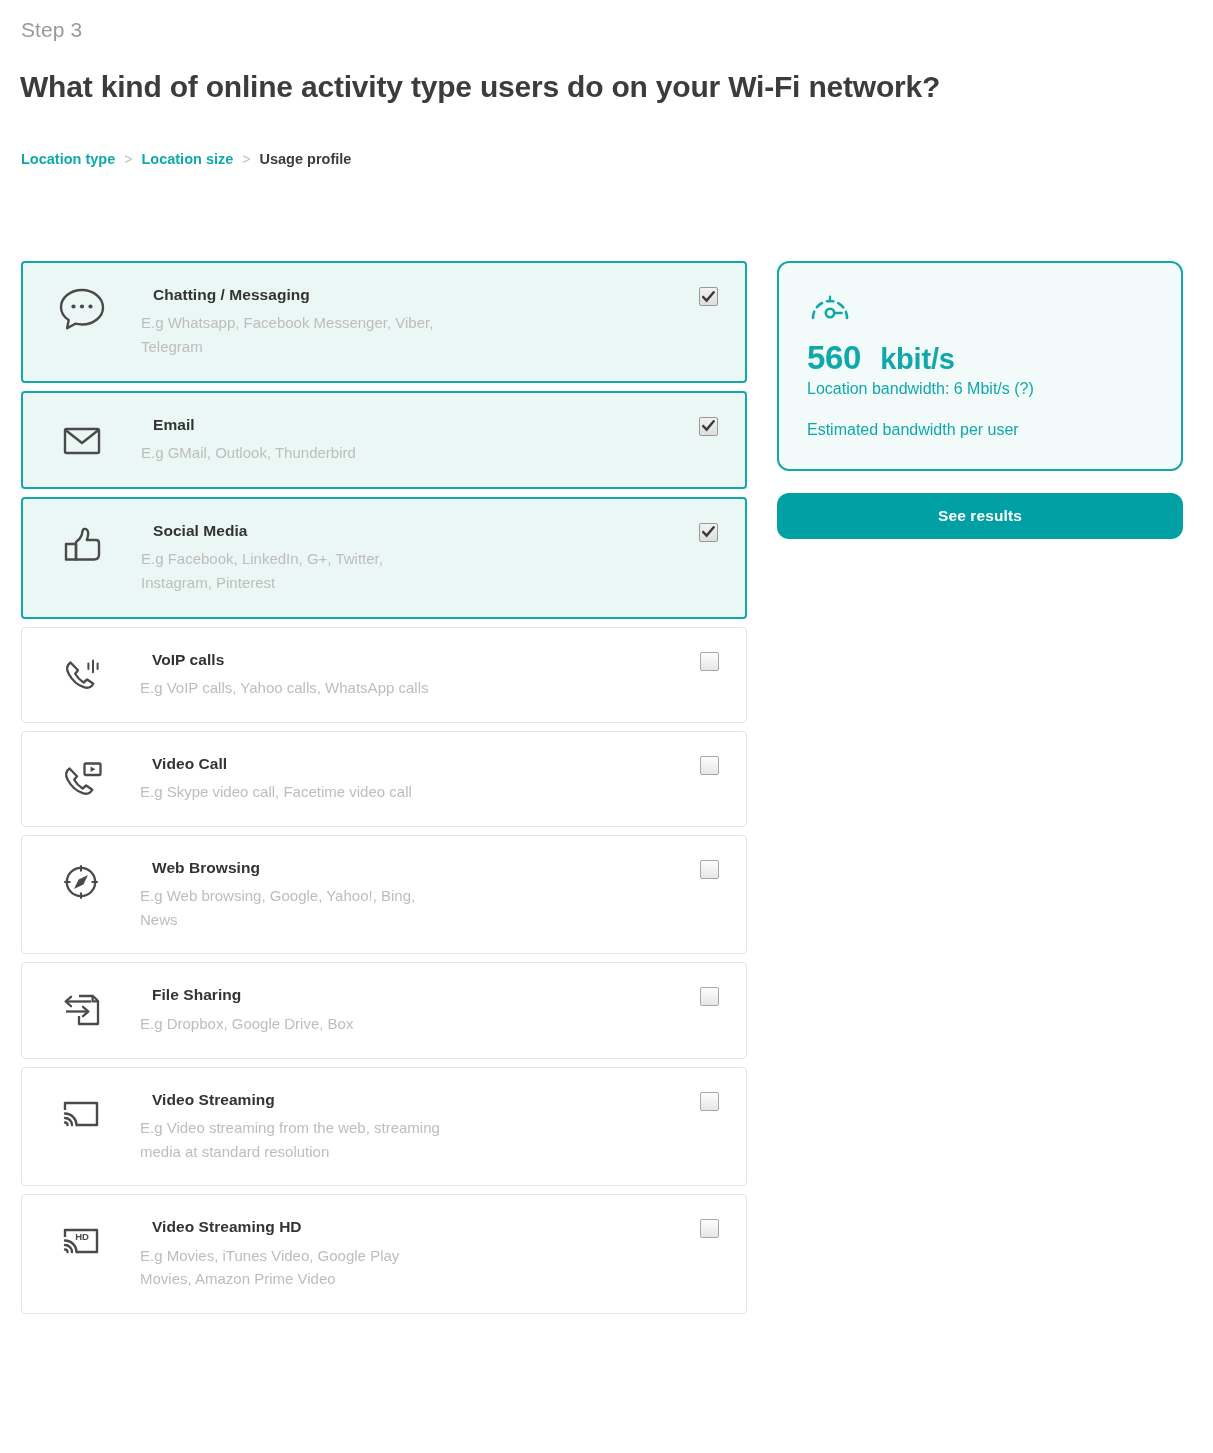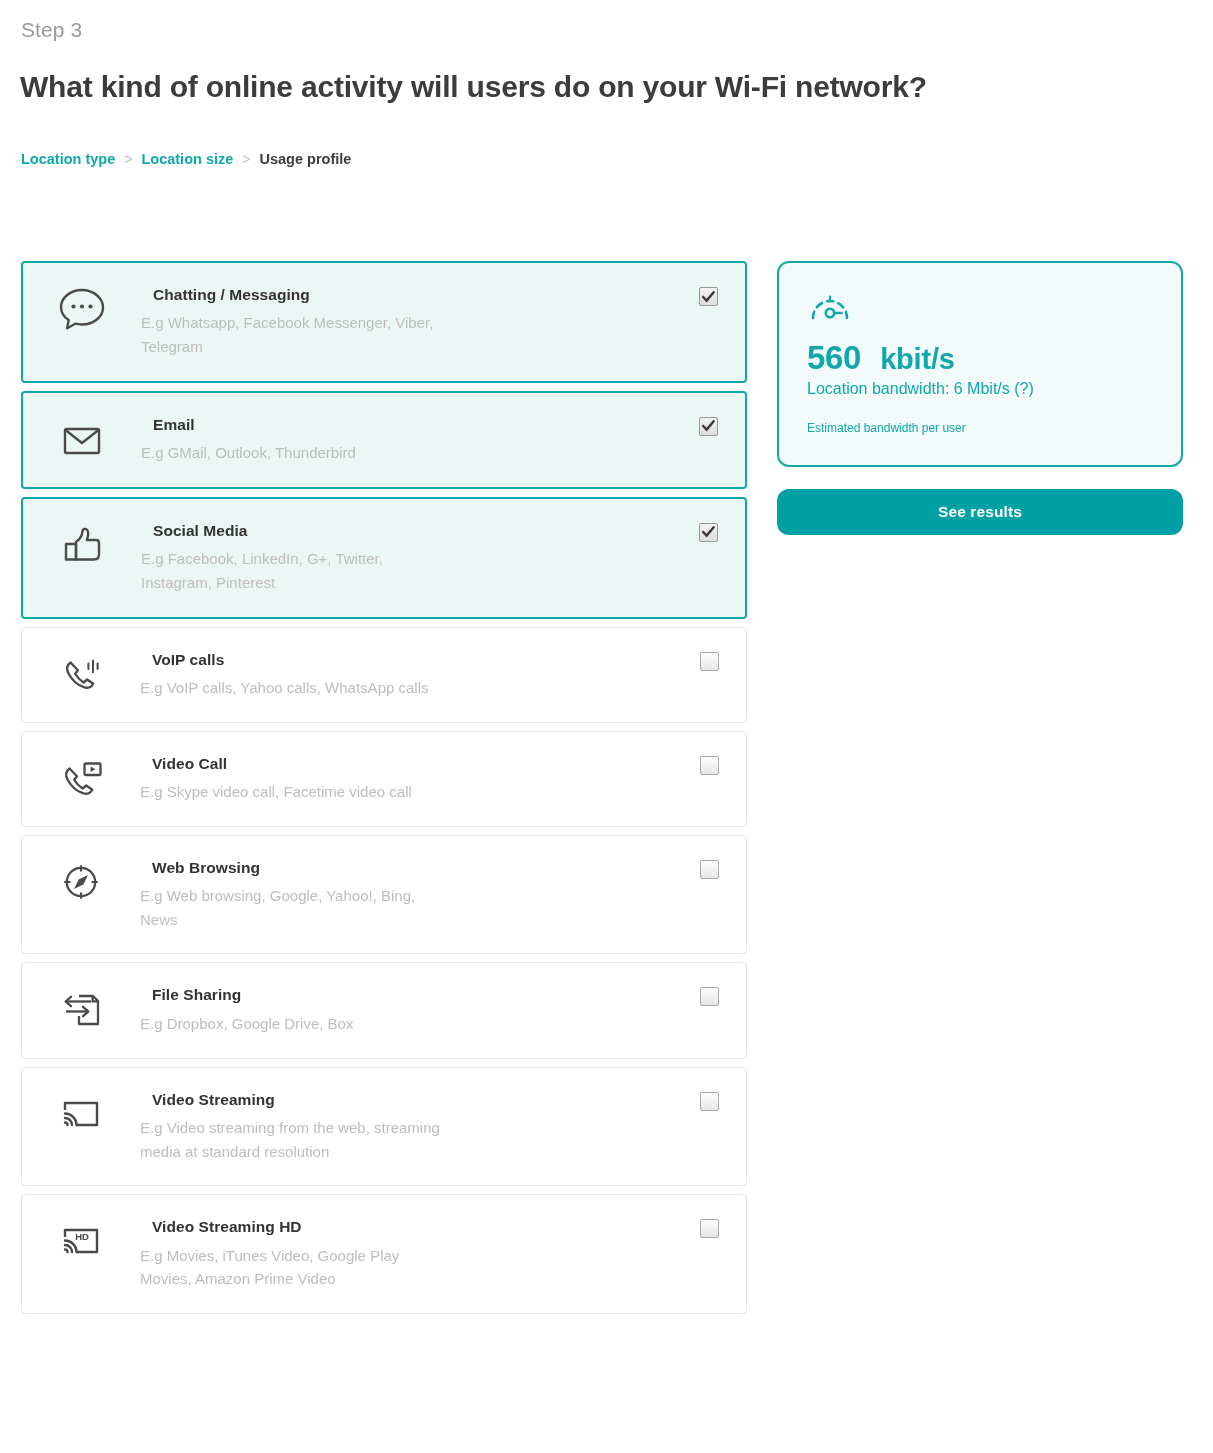--- a/index.html
+++ b/index.html
@@ -196,21 +196,21 @@
     margin-left: 19px;
     letter-spacing: -0.2px;
   }
   .bw-sub {
     font-size: 16px;
     color: #11a8ab;
     margin-top: 3px;
     font-weight: 400;
   }
   .bw-note {
-    font-size: 12px;
+    font-size: 16px;
     color: #11a8ab;
     margin-top: 23px;
     font-weight: 400;
   }
 
   .see-results-btn {
     margin-top: 22px;
     width: 406px;
     height: 46px;
     background: #00a0a5;
@@ -226,21 +226,21 @@
     justify-content: center;
     letter-spacing: 0.1px;
   }
 </style>
 </head>
 <body>
 
 <div class="page">
 
   <div class="step-label">Step 3</div>
-  <h1 class="page-title">What kind of online activity will users do on your Wi-Fi network?</h1>
+  <h1 class="page-title">What kind of online activity type users do on your Wi-Fi network?</h1>
 
   <nav class="breadcrumb">
     <a class="crumb-link">Location type</a>
     <span class="crumb-sep">&gt;</span>
     <a class="crumb-link">Location size</a>
     <span class="crumb-sep">&gt;</span>
     <span class="crumb-current">Usage profile</span>
   </nav>
 
   <div class="content">

